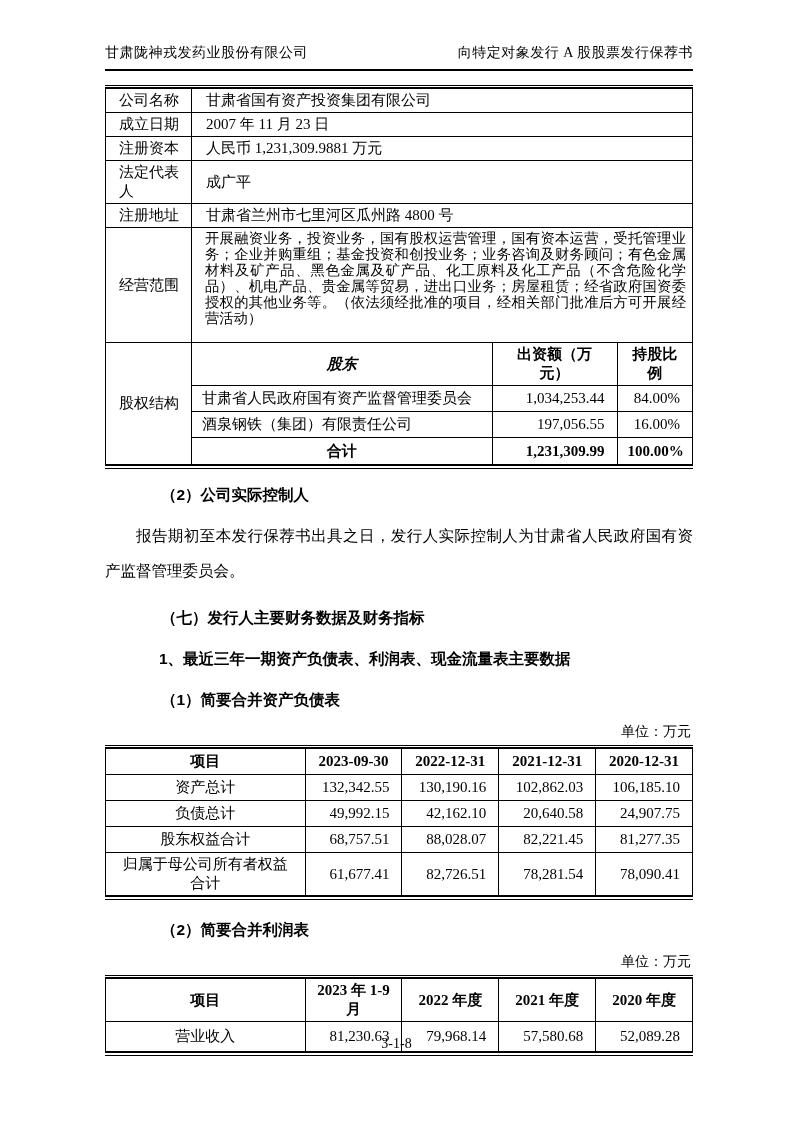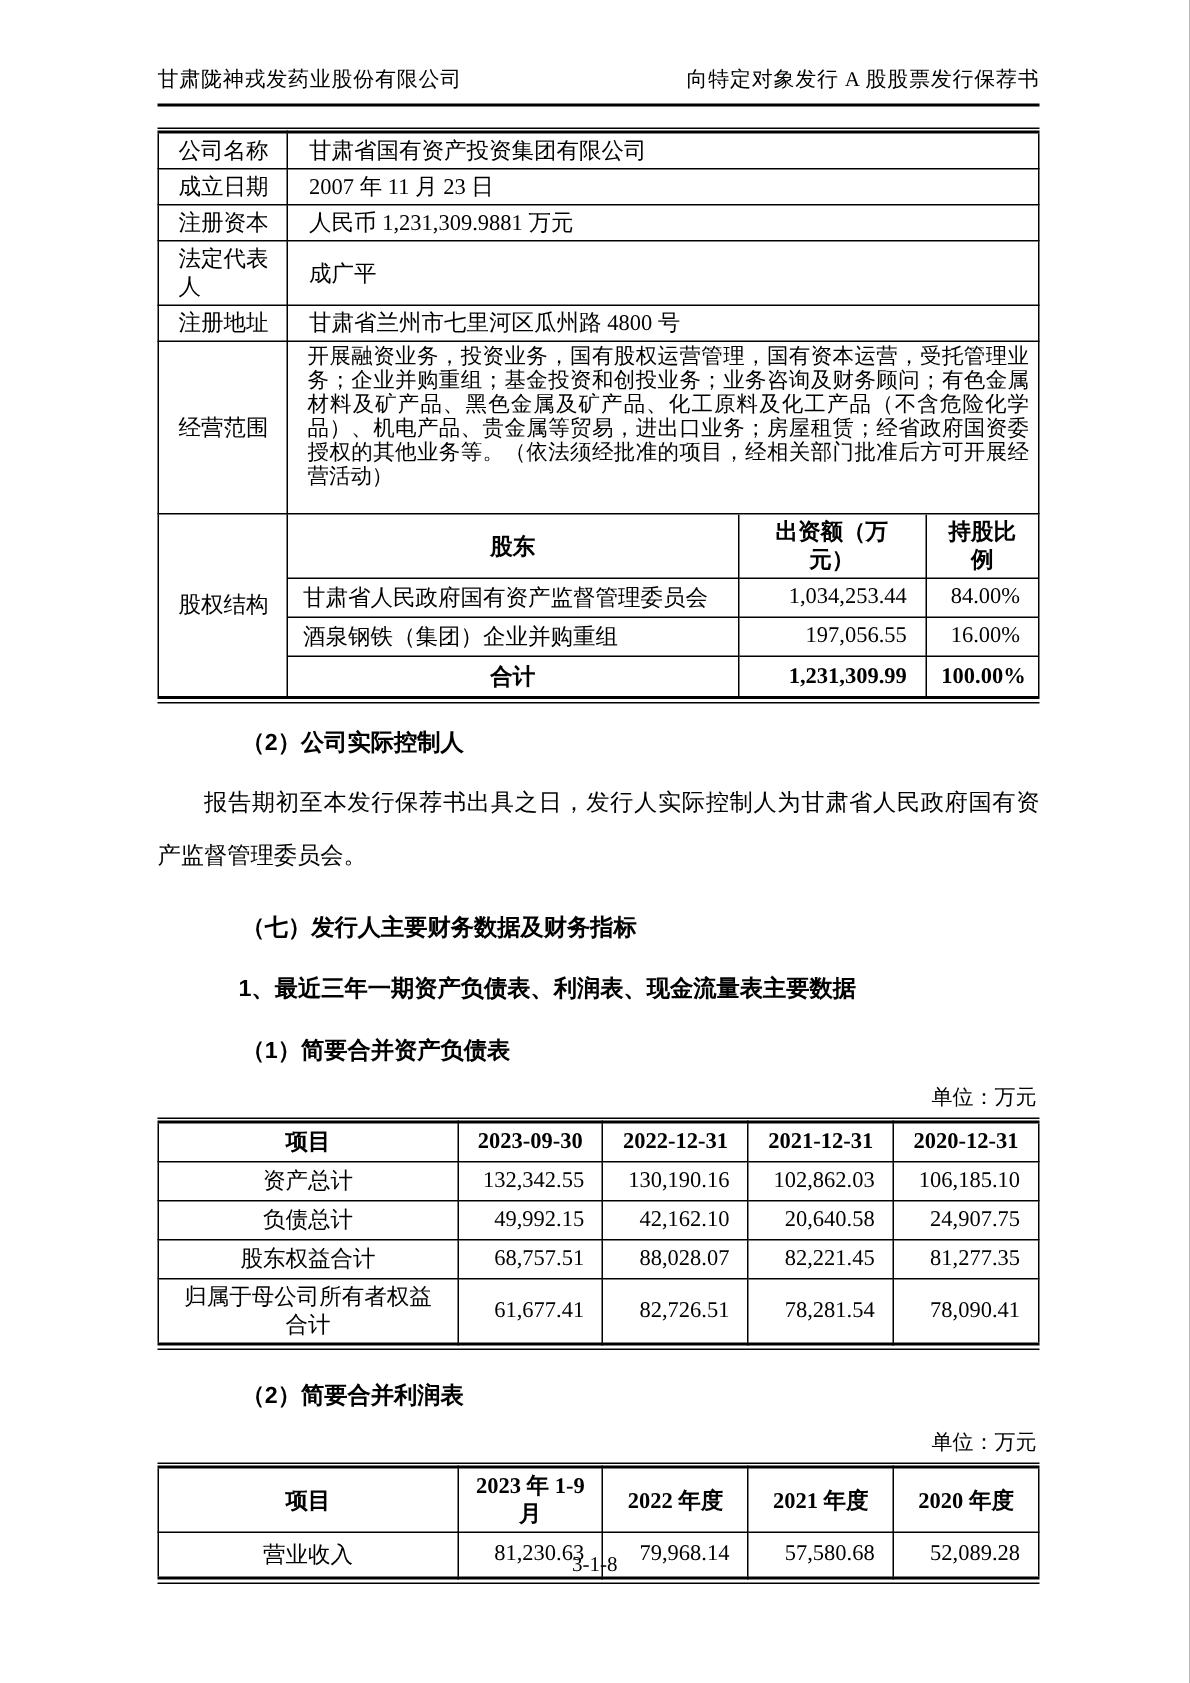--- a/index.html
+++ b/index.html
@@ -84,21 +84,21 @@
     text-align:justify;
     padding:3px 6px 16px 13px;
   }
   .nest-cell{ padding:0; }
   .nest{ border:none; }
   .nest td{ height:26px; }
   .nest td:first-child{ border-left:none; }
   .nest td:last-child { border-right:none; }
   .nest tr:first-child td{ border-top:none; }
   .nest tr:last-child  td{ border-bottom:none; }
-  .c-shareholder{ width:60%; }
+  .c-shareholder{ width:60%;font-style:italic; }
   .c-amount     { width:25%; }
   .c-ratio      { width:15%; }
   .th-c{ font-weight:bold; text-align:center; }
   .num { text-align:right; padding-right:12px; }
   .bold{ font-weight:bold; }
   
   .fin .c-item{ width:34%; }
   .fin .c-y   { width:16.5%; }
   .fin th{ font-weight:bold; text-align:center; height:27px; }
   .fin td{ height:26px; }
@@ -163,21 +163,21 @@
                 <td class="th-c c-shareholder">股东</td>
                 <td class="th-c c-amount">出资额（万元）</td>
                 <td class="th-c c-ratio">持股比例</td>
               </tr>
               <tr>
                 <td>甘肃省人民政府国有资产监督管理委员会</td>
                 <td class="num">1,034,253.44</td>
                 <td class="num">84.00%</td>
               </tr>
               <tr>
-                <td>酒泉钢铁（集团）企业并购重组</td>
+                <td>酒泉钢铁（集团）有限责任公司</td>
                 <td class="num">197,056.55</td>
                 <td class="num">16.00%</td>
               </tr>
               <tr>
                 <td class="th-c">合计</td>
                 <td class="num bold">1,231,309.99</td>
                 <td class="num bold">100.00%</td>
               </tr>
             </tbody>
                 </table>

